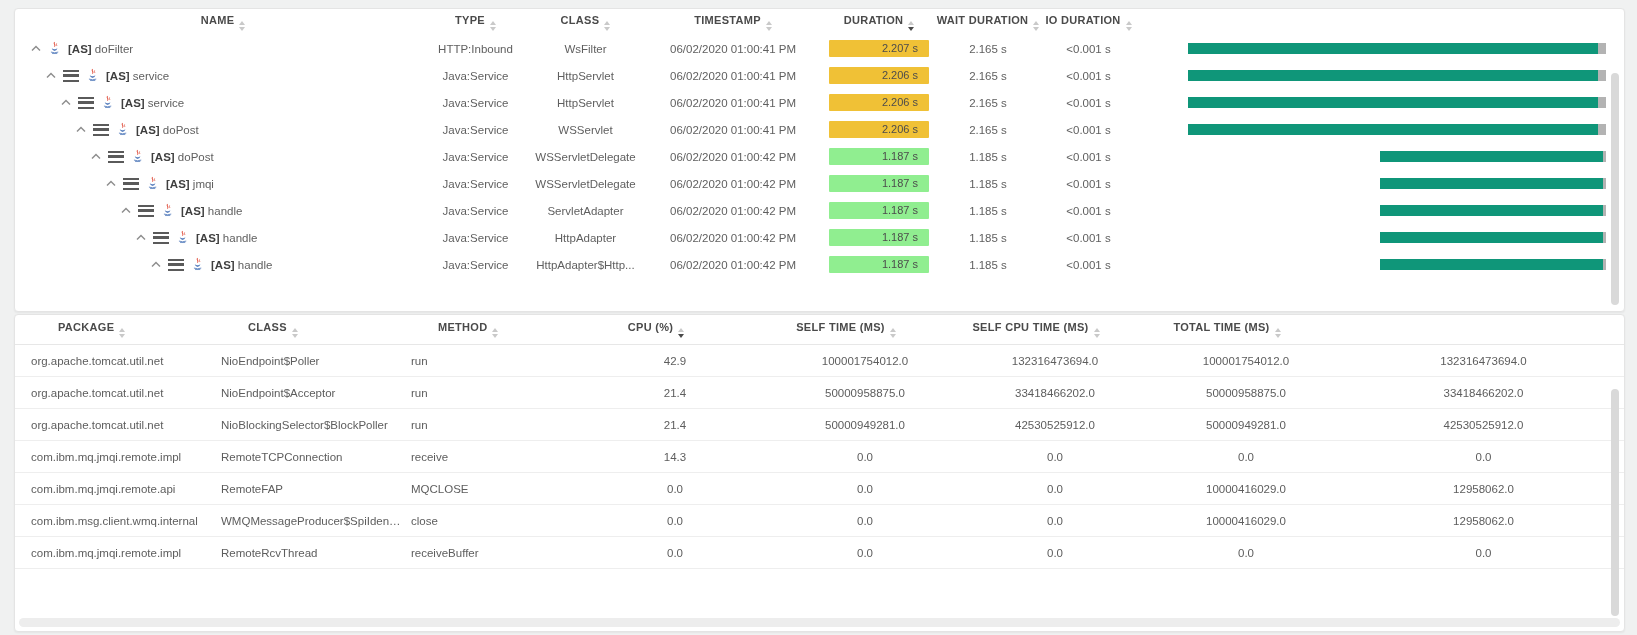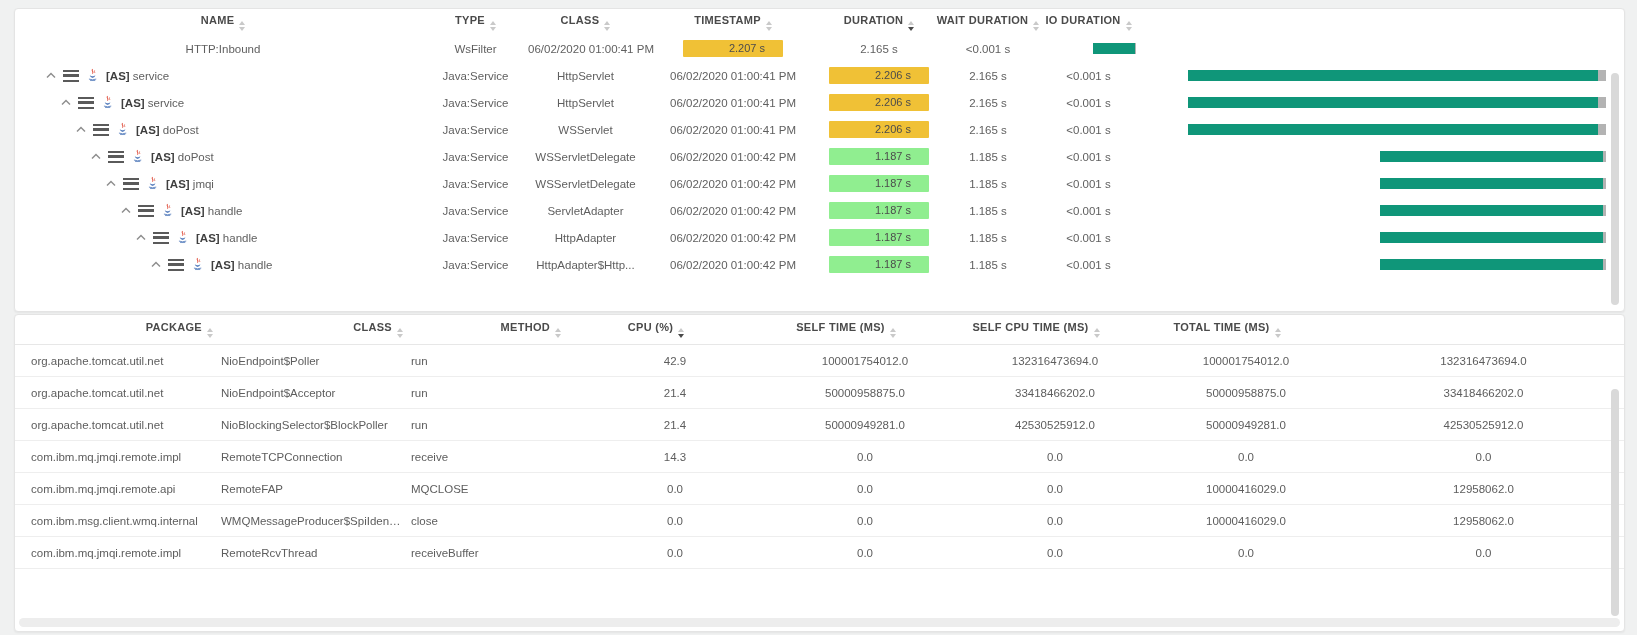--- a/index.html
+++ b/index.html
@@ -31,39 +31,39 @@
     font-size:5px; font-weight:700; color:#fff; letter-spacing:.2px; }
   
   .icon-window { width:17px; height:14px; border:2px solid #707070; border-top-width:4px; border-radius:2px; background:#fff; cursor:pointer; }
 
   
   .fgrid { display:grid; grid-template-columns:400px 105px 115px 180px 112px 106px 95px 1fr 18px; padding-left:8px; }
   .pgrid { display:grid; grid-template-columns:190px 190px 158px 190px 190px 190px 192px 1fr 18px; padding-left:8px; }
 
   .thead { height:26px; align-items:center; font-size:11px; font-weight:700; color:#4a4a4a; letter-spacing:.3px; }
   .th { text-align:center; white-space:nowrap; cursor:pointer; }
-  .th.left { text-align:right; padding-left:8px; }
+  .th.left { text-align:left; padding-left:8px;margin-left:27px; }
   .sort { display:inline-flex; flex-direction:column; gap:2px; margin-left:5px; vertical-align:-1px; }
   .sort i { width:0; height:0; border-left:3.5px solid transparent; border-right:3.5px solid transparent; }
   .sort .up { border-bottom:4px solid #c9c9c9; }
   .sort .dn { border-top:4px solid #c9c9c9; }
   .sort.desc .dn { border-top-color:#4a4a4a; }
 
   
   .frow { height:27px; align-items:center; font-size:11.5px; color:#5f5f5f; cursor:default; }
   .frow .c { text-align:center; white-space:nowrap; }
   .name-cell { display:flex; align-items:center; gap:7px; white-space:nowrap; overflow:hidden; }
   .chev { display:inline-flex; cursor:pointer; flex:none; }
   .menu-icon { position:relative; width:16px; height:12px; flex:none;
     border-top:2.5px solid #5a5a5a; border-bottom:2.5px solid #5a5a5a; cursor:pointer; }
   .menu-icon::after { content:""; position:absolute; left:0; right:0; top:calc(50% - 1.25px); height:2.5px; background:#5a5a5a; }
   .java-icon { flex:none; }
   .as-prefix { font-weight:700; color:#3f3f3f; }
   .badge { width:100px; height:17px; margin:0 auto; border-radius:1px;
-    font-size:11px; color:#4c4c4c; line-height:17px; text-align:right; padding-right:18px; }
+    font-size:11px; color:#4c4c4c; line-height:17px; text-align:right; padding-right:11px; }
   .track { position:relative; margin-left:52px; height:11px; }
   .bar, .tail { position:absolute; top:0; height:11px; }
 
   
   .p-thead { height:30px; border-bottom:1px solid #e7e7e7; }
   .prow { height:32px; align-items:center; font-size:11.5px; color:#5d5d5d; border-bottom:1px solid #eeeeee; cursor:default; }
   .prow .c { white-space:nowrap; overflow:hidden; text-overflow:ellipsis; padding-left:8px; text-align:left; }
   .prow .num { padding-left:38px;text-align:center; }
 
   
@@ -102,20 +102,35 @@
           <i class="dn"></i>
         </span></div>
       <div class="th"><span>IO DURATION</span><span class="sort">
           <i class="up"></i>
           <i class="dn"></i>
         </span></div>
       <div></div>
     </div>
   <div id="flow-rows">
       <div class="fgrid frow">
+        <div class="name-cell" style="padding-left: 8px;">
+          <span class="chev">
+            <svg width="10" height="7" viewBox="0 0 10 7">
+              <path d="M1 5.6 L5 1.4 L9 5.6" stroke="#8e8e8e" stroke-width="1.4" fill="none"></path>
+            </svg>
+          </span>
+          <span class="java-icon"><svg width="13" height="14" viewBox="0 0 16 16">
+              <path d="M8.2 0.8 C5.6 2.8, 10.6 3.6, 7.8 6.2" stroke="#E25A4A" stroke-width="1.3" fill="none"></path>
+              <path d="M10.6 2.4 C9.2 3.6, 11.8 4.2, 10.4 5.6" stroke="#E25A4A" stroke-width="1" fill="none"></path>
+              <path d="M4.6 8.2 q3.6 2.6 7 0 q-0.9 3.4 -3.5 3.4 q-2.6 0 -3.5 -3.4z" fill="#5A80BE"></path>
+              <path d="M3.6 13 q4.6 1.8 9 0" stroke="#5A80BE" stroke-width="1.1" fill="none"></path>
+              <path d="M5 14.8 h6.4" stroke="#5A80BE" stroke-width="1" fill="none"></path>
+            </svg></span>
+          <span><span class="as-prefix">[AS]</span><span> doFilter</span></span>
+        </div>
         <div class="c">HTTP:Inbound</div>
         <div class="c">WsFilter</div>
         <div class="c">06/02/2020 01:00:41 PM</div>
         <div>
           <div class="badge" style="background: rgb(240, 193, 54);">2.207 s</div>
         </div>
         <div class="c">2.165 s</div>
         <div class="c">&lt;0.001 s</div>
         <div>
           <div class="track">

